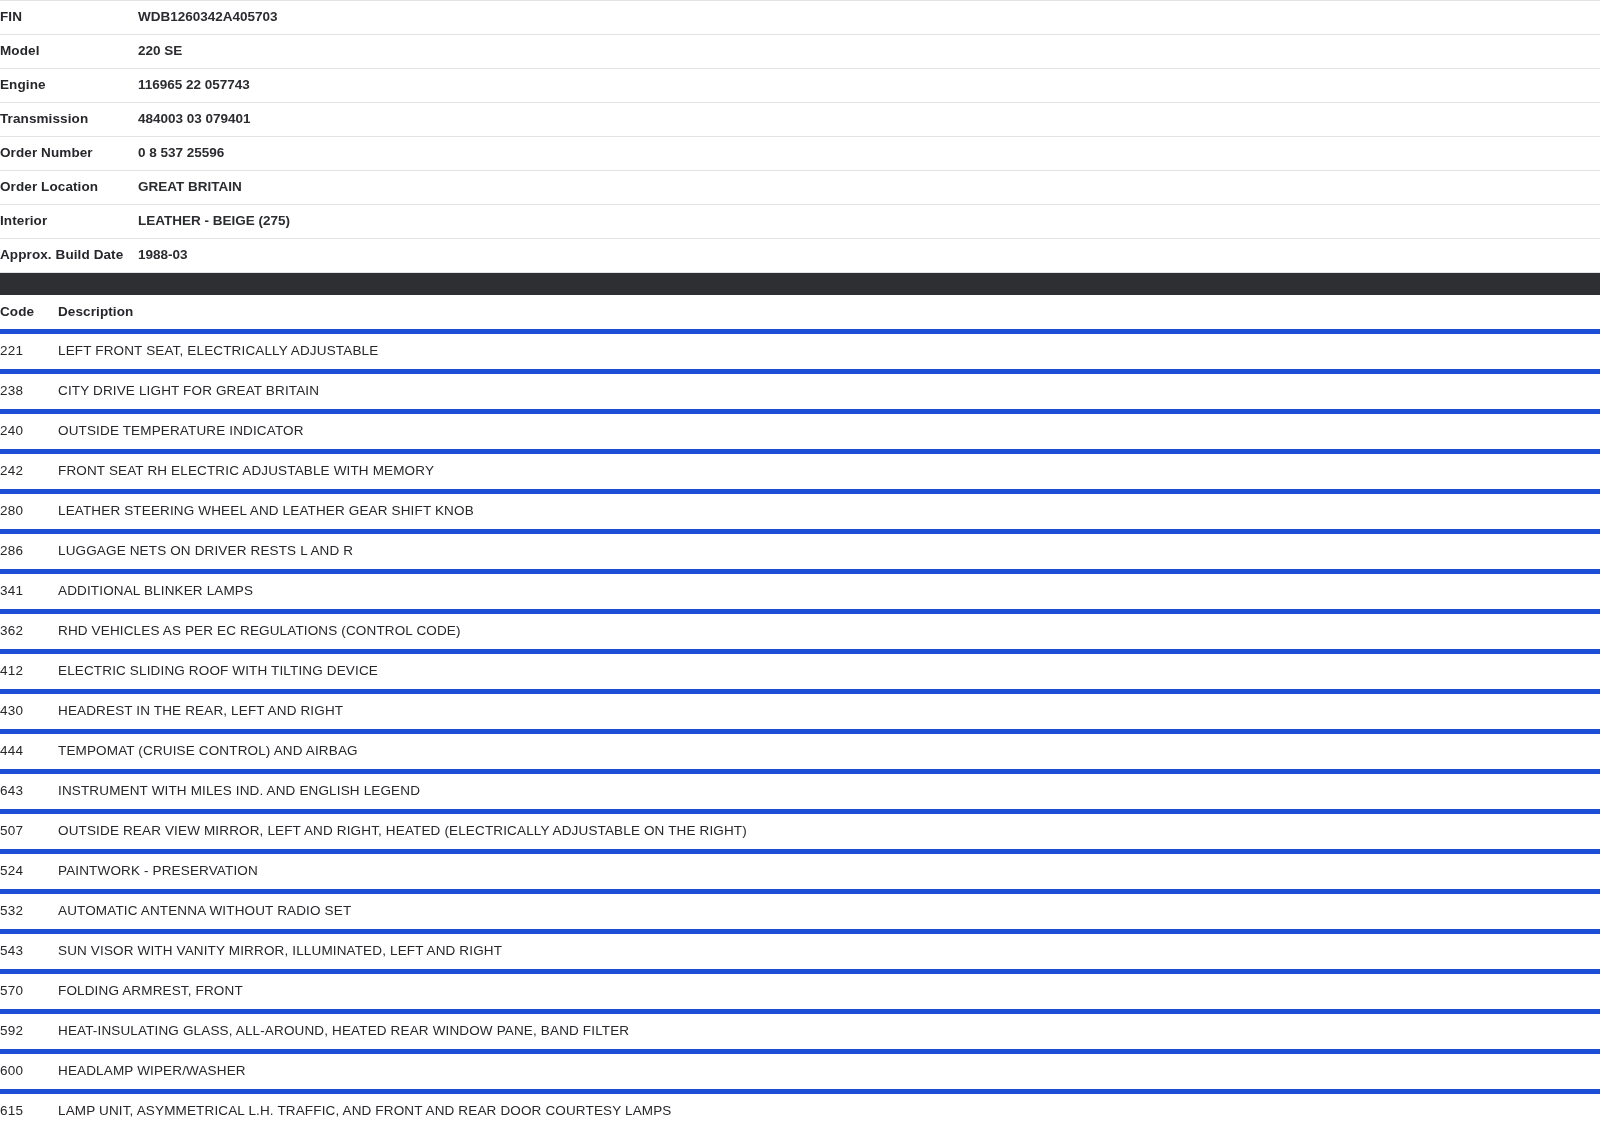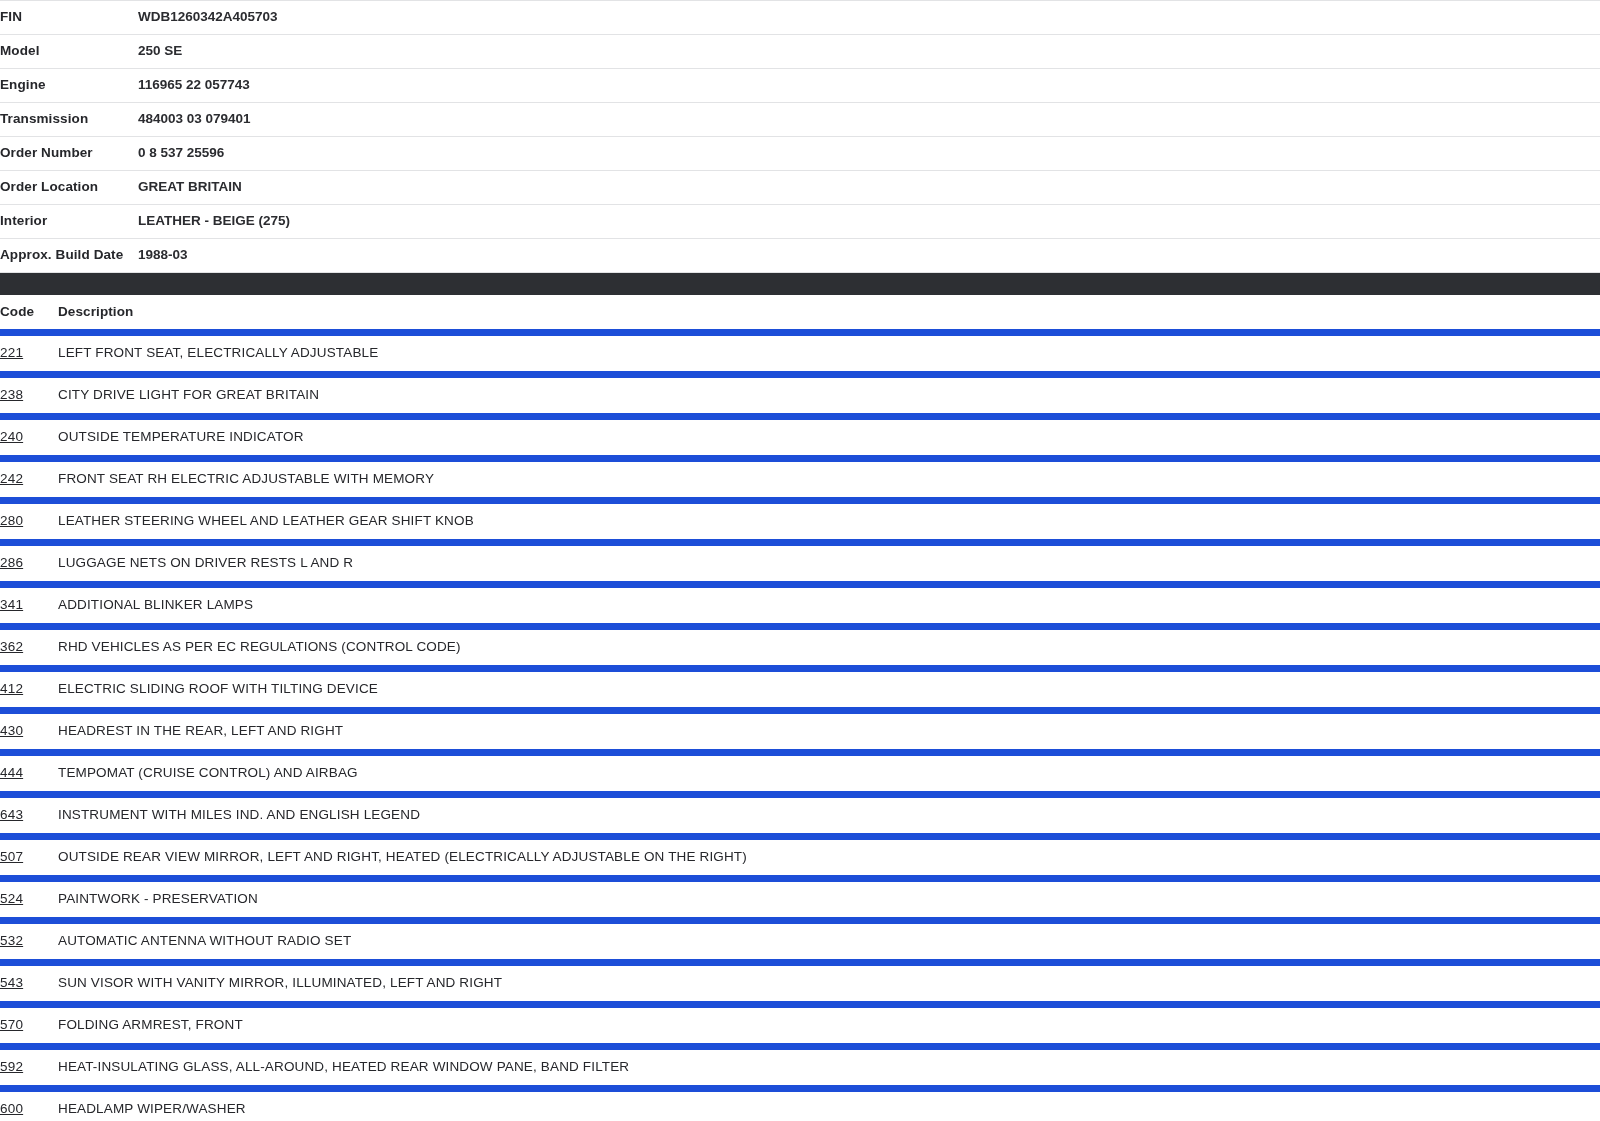--- a/index.html
+++ b/index.html
@@ -57,21 +57,21 @@
     width: 100%;
   }
 
   
   table.codes {
     width: 100%;
     border-collapse: collapse;
     table-layout: fixed;
   }
   table.codes tr {
-    border-bottom: 7px solid #1d4ed8;
+    border-bottom: 5px solid #1d4ed8;
   }
   table.codes th {
     text-align: left;
     font-size: 13.5px;
     font-weight: bold;
     color: #26272b;
     padding: 9px 0 10px 0;
     letter-spacing: 0.1px;
   }
   table.codes td {
@@ -83,40 +83,39 @@
   th.col-code, td.col-code {
     width: 58px;
     padding-left: 14px;
     box-sizing: content-box;
   }
   th.col-desc, td.col-desc {
     padding-left: 18px;
   }
   td.col-code {
     letter-spacing: 0.2px;
-    text-decoration: underline;
   }
   td.col-desc {
     letter-spacing: 0.15px;
   }
 </style>
 </head>
 <body>
 
 <div class="page">
 
   <table class="spec">
     <tbody id="spec-body">
         <tr>
           <td class="spec-label">FIN</td>
           <td class="spec-value">WDB1260342A405703</td>
         </tr>
         <tr>
           <td class="spec-label">Model</td>
-          <td class="spec-value">250 SE</td>
+          <td class="spec-value">220 SE</td>
         </tr>
         <tr>
           <td class="spec-label">Engine</td>
           <td class="spec-value">116965 22 057743</td>
         </tr>
         <tr>
           <td class="spec-label">Transmission</td>
           <td class="spec-value">484003 03 079401</td>
         </tr>
         <tr>

